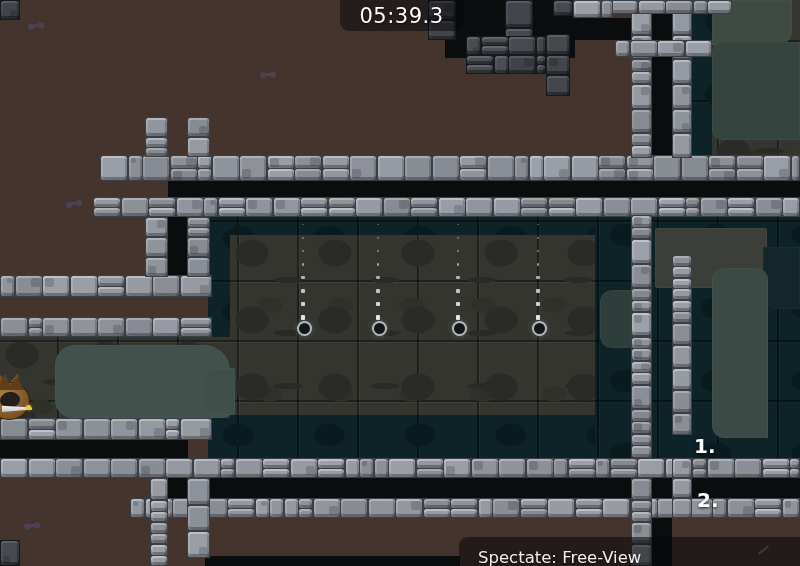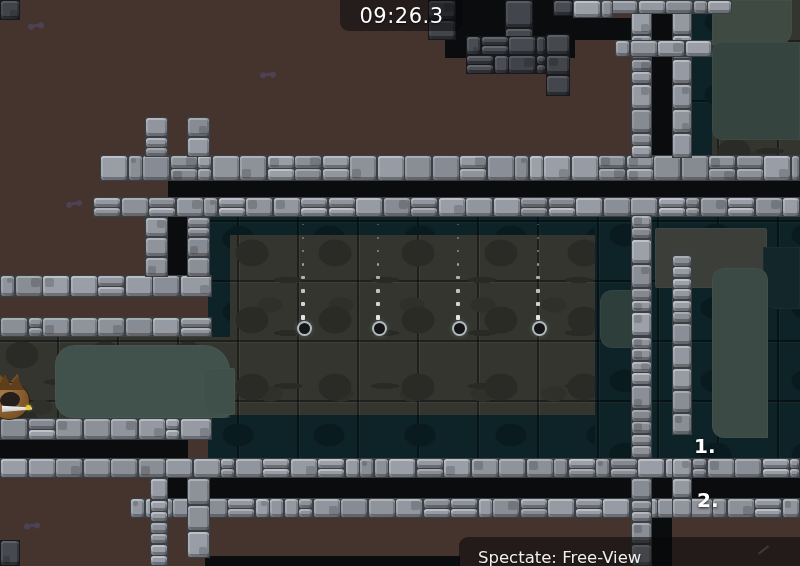--- a/index.html
+++ b/index.html
@@ -679,21 +679,21 @@
     <div class="tee-ear e1"></div>
     <div class="tee-ear e2"></div>
     <div class="tee-body"></div>
     <div class="tee-spikes"></div>
     <div class="tee-face"></div>
     <div class="tee-blade"></div>
     <div class="tee-spark"></div>
   </div>
 
   <div class="hud-timer">
-    <span>09:26.3</span>
+    <span>05:39.3</span>
   </div>
   <div class="rank r1">1.</div>
   <div class="rank r2">2.</div>
 
   <div class="spec-bar">
     <span>Spectate: Free-View</span>
     <div class="spec-mark"></div>
   </div>
 </div>
 

